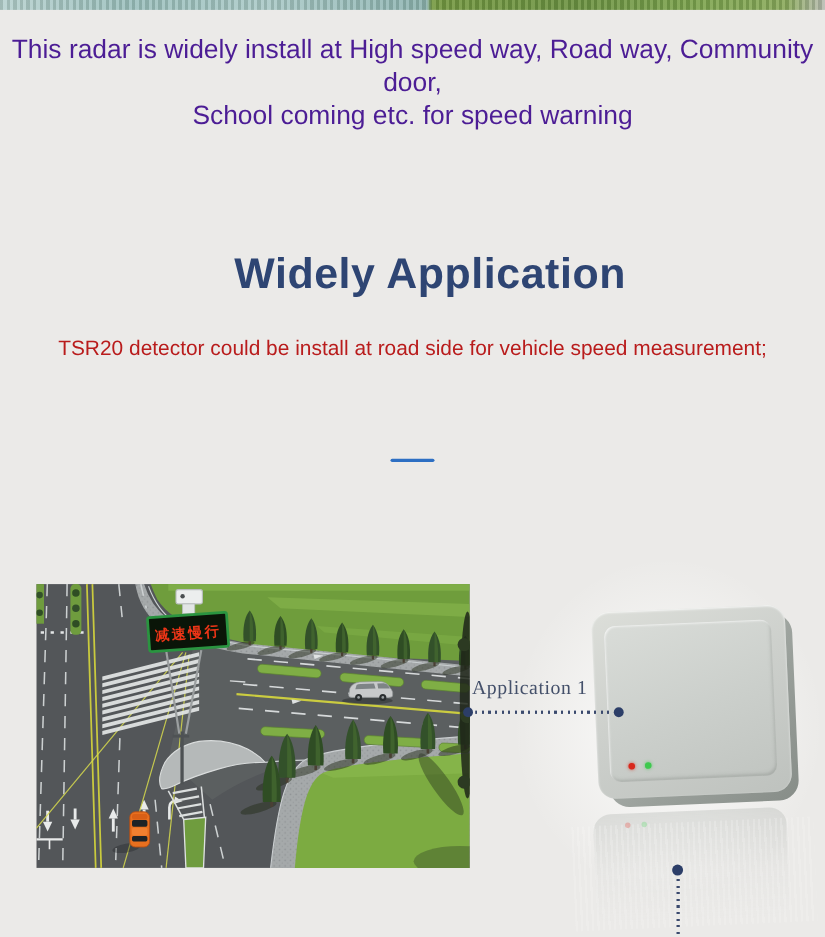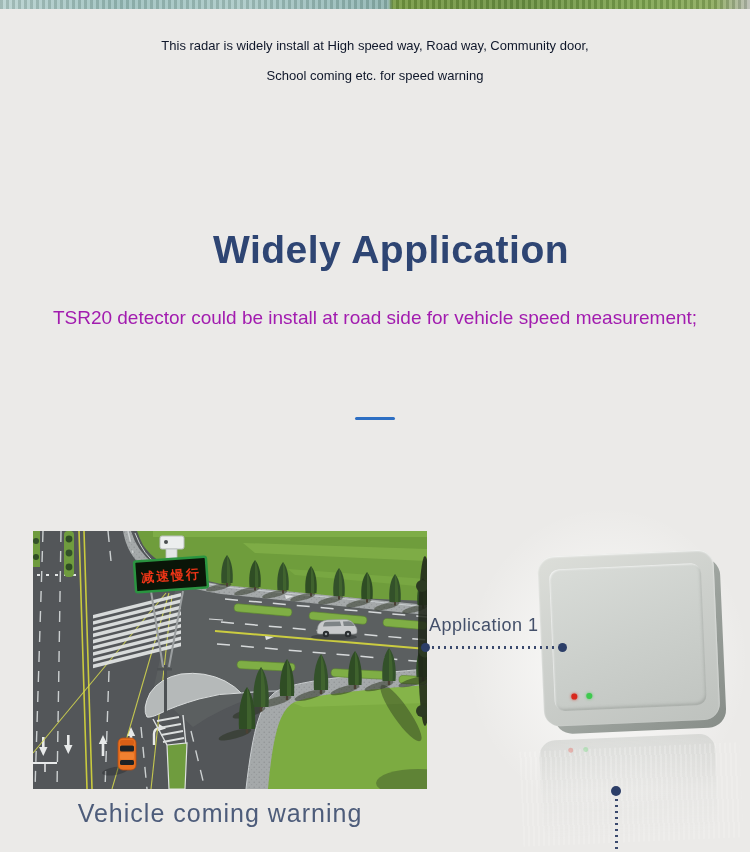--- a/index.html
+++ b/index.html
@@ -13,35 +13,35 @@
 
   
   .top-banner {
     position:absolute; left:0; top:0; width:750px; height:9px;
     background:
       repeating-linear-gradient(90deg, rgba(25,45,30,0.14) 0 3px, rgba(255,255,255,0.10) 3px 6px),
       linear-gradient(90deg,#b7d1cf 0,#9cc0be 120px,#aac9c7 240px,#93b8b6 360px,#8db2ae 388px,#74983f 393px,#6b9140 520px,#7da44d 640px,#8aa95a 715px,#b9bcb3 750px);
   }
 
   .intro { position:absolute; top:31px; left:0; width:750px; text-align:center;
-           font-size:13px; line-height:30px; color:#0f172a; }
+           font-size:24px; line-height:30px; color:#4c1d95; }
 
   .section-title { position:absolute; top:228px; left:16px; width:750px; margin:0;
                    text-align:center; font-size:39px; font-weight:bold; color:#2e4573; letter-spacing:0.5px; }
 
   .section-desc { position:absolute; top:303px; left:0; width:750px; text-align:center;
-                  font-size:19px; line-height:30px; color:#a21caf; }
+                  font-size:19px; line-height:30px; color:#b91c1c; }
 
   .divider { position:absolute; top:417px; left:355px; width:40px; height:3px; background:#2d6fc3; border-radius:2px; }
 
   .road-figure { position:absolute; left:33px; top:531px; width:394px; height:258px; }
   .caption { position:absolute; left:23px; top:799px; width:394px; text-align:center;
              font-size:25px; color:#4d5c7a; letter-spacing:1px; }
 
-  .app-label { position:absolute; left:429px; top:615px; font-size:18px; color:#44506a; letter-spacing:0.5px; }
+  .app-label { position:absolute; left:429px; top:615px; font-size:18px; color:#44506a; letter-spacing:0.5px;font-family:Liberation Serif, serif; }
 
   .dot { position:absolute; width:9px; height:9px; border-radius:50%; background:#2c3e68; }
   .dot-a { left:421px; top:643px; }
   .dot-b { left:558px; top:643px; }
   .dot-c { left:611px; top:786px; width:10px; height:10px; }
   .h-dotted { position:absolute; left:432px; top:646px; width:126px; height:3px;
               background:repeating-linear-gradient(90deg,#3b4a6e 0 2px,transparent 2px 6px); }
   .v-dotted { position:absolute; left:615px; top:799px; width:3px; height:53px;
               background:repeating-linear-gradient(180deg,#3b4a6e 0 2px,transparent 2px 6px); }
 
@@ -349,21 +349,20 @@
         <ellipse cx="82" cy="240" rx="13" ry="4" fill="#1d2022" opacity="0.35" transform="rotate(-10 82 240)"></ellipse>
         <rect x="85" y="207" width="18" height="32" rx="5" fill="#e8701f" stroke="#b54d12" stroke-width="0.8"></rect>
         <rect x="87" y="209" width="14" height="5" rx="2" fill="#d95f16"></rect>
         <rect x="87" y="214.5" width="14" height="6" rx="1.5" fill="#1e2326"></rect>
         <rect x="87" y="221.5" width="14" height="7" rx="1.5" fill="#f08030"></rect>
         <rect x="87" y="229" width="14" height="5" rx="1.5" fill="#1e2326"></rect>
       </g>
     </svg>
   </div>
 
-  <div class="caption">Vehicle coming warning</div>
 
   <div class="device-glow"></div>
   <div class="device">
     <div class="device-side"></div>
     <div class="device-body">
       <div class="device-face"></div>
       <div class="led led-red"></div>
       <div class="led led-green"></div>
     </div>
   </div>

